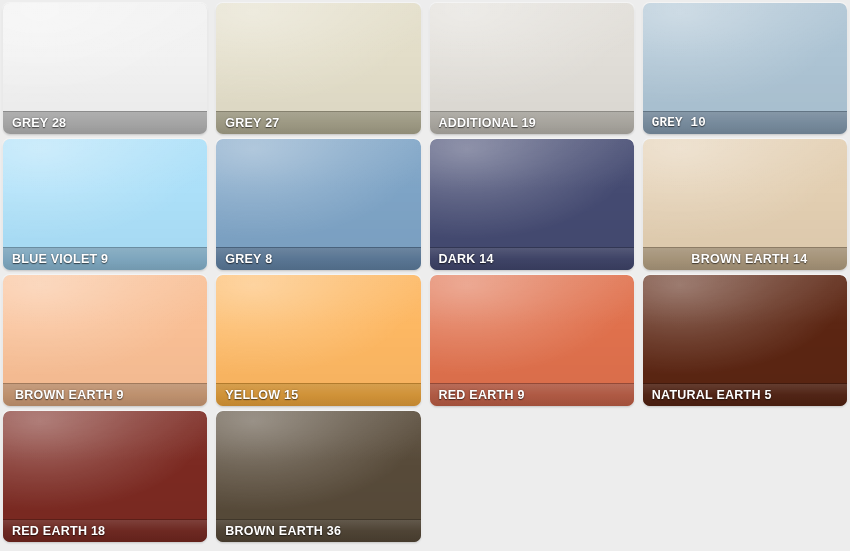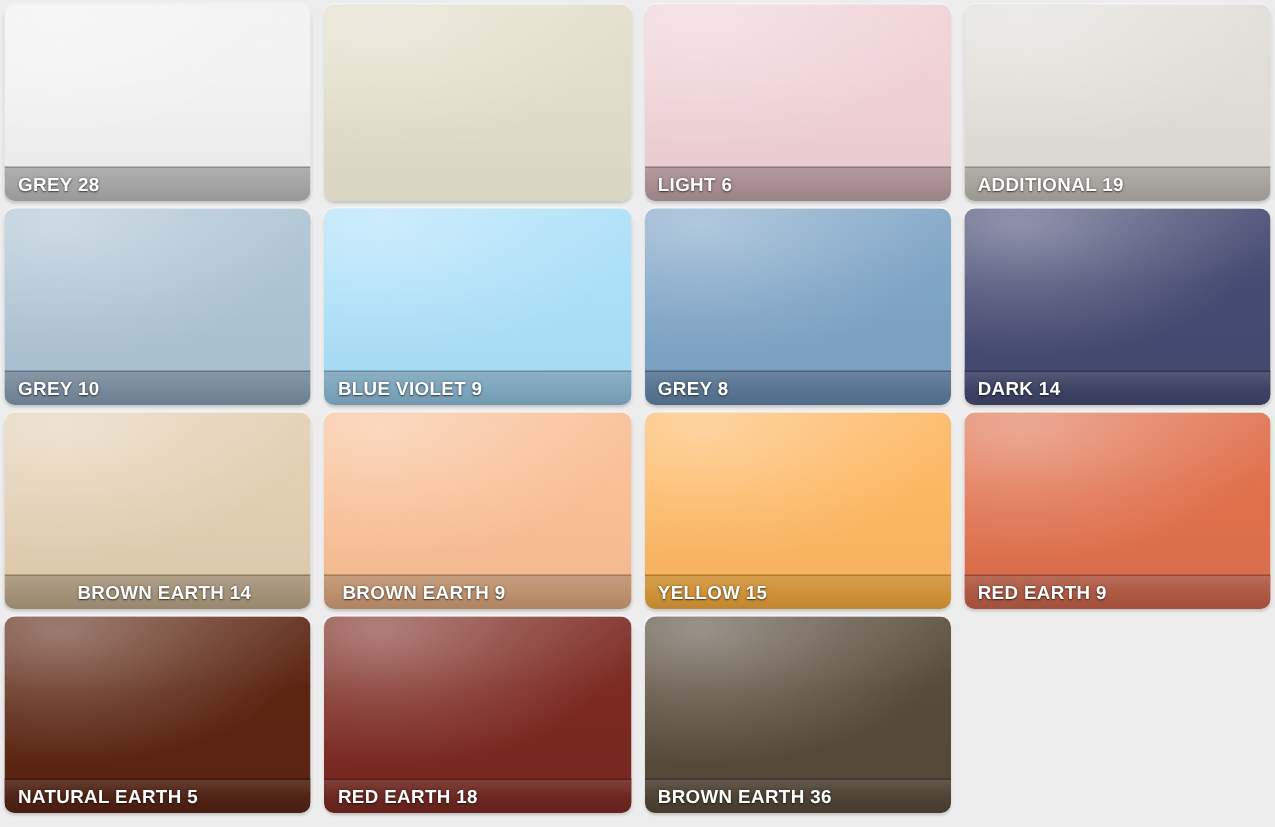--- a/index.html
+++ b/index.html
@@ -97,35 +97,31 @@
 
 <div id="swatch-grid">
     <div class="swatch-card">
       <div class="swatch-colour" style="background-color: rgb(242, 242, 242);"></div>
       <div class="swatch-gloss"></div>
       <div class="swatch-label" style="background-color: rgb(163, 163, 163);">GREY 28</div>
     </div>
     <div class="swatch-card">
       <div class="swatch-colour" style="background-color: rgb(227, 222, 201);"></div>
       <div class="swatch-gloss"></div>
-    </div>
-    <div class="swatch-card">
-      <div class="swatch-colour" style="background-color: rgb(239, 210, 214);"></div>
-      <div class="swatch-gloss"></div>
-      <div class="swatch-label" style="background-color: rgb(166, 139, 143);">LIGHT 6</div>
+      <div class="swatch-label" style="background-color: rgb(155, 151, 129);">GREY 27</div>
     </div>
     <div class="swatch-card">
       <div class="swatch-colour" style="background-color: rgb(225, 222, 216);"></div>
       <div class="swatch-gloss"></div>
       <div class="swatch-label" style="background-color: rgb(165, 162, 155);">ADDITIONAL 19</div>
     </div>
     <div class="swatch-card">
       <div class="swatch-colour" style="background-color: rgb(173, 196, 212);"></div>
       <div class="swatch-gloss"></div>
-      <div class="swatch-label" style="background-color: rgb(116, 136, 154);">GREY 10</div>
+      <div class="swatch-label" style="background-color: rgb(116, 136, 154); font-family: Liberation Mono, monospace;">GREY 10</div>
     </div>
     <div class="swatch-card">
       <div class="swatch-colour" style="background-color: rgb(172, 224, 249);"></div>
       <div class="swatch-gloss"></div>
       <div class="swatch-label" style="background-color: rgb(123, 164, 188);">BLUE VIOLET 9</div>
     </div>
     <div class="swatch-card">
       <div class="swatch-colour" style="background-color: rgb(126, 164, 198);"></div>
       <div class="swatch-gloss"></div>
       <div class="swatch-label" style="background-color: rgb(86, 115, 145);">GREY 8</div>

